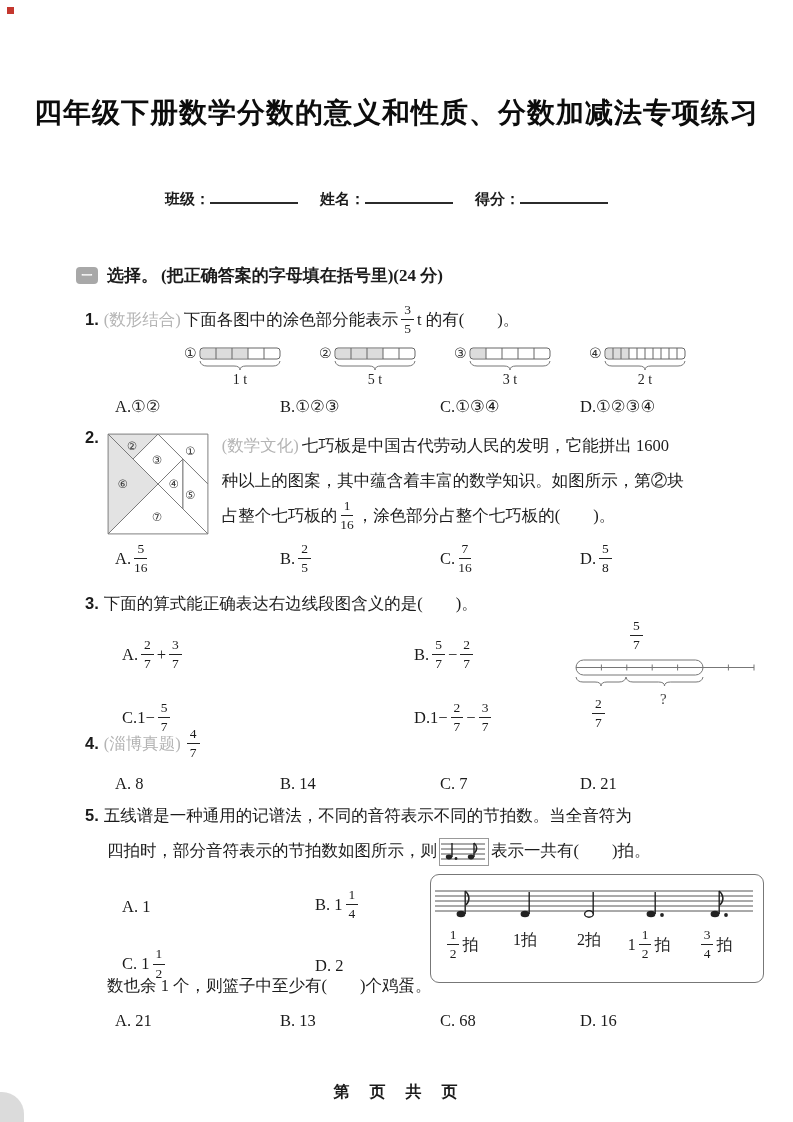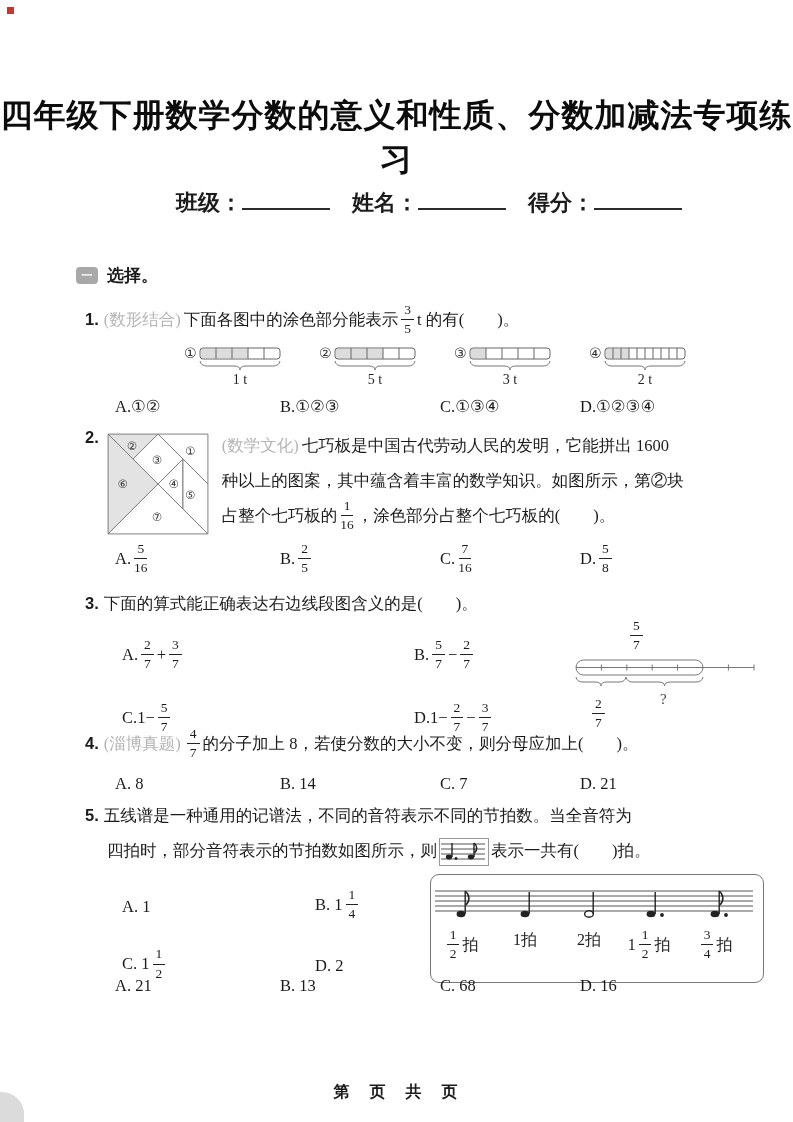--- a/index.html
+++ b/index.html
@@ -4,24 +4,24 @@
 <style>
   html,body{margin:0;padding:0;}
   body{
     width:793px;height:1122px;position:relative;background:#ffffff;
     font-family:"Liberation Serif","DejaVu Serif",serif;color:#1b1b1b;overflow:hidden;
   }
   .abs{position:absolute;}
   
   .title{top:94px;left:0;width:100%;text-align:center;
     font-family:"Liberation Sans","DejaVu Sans",sans-serif;font-weight:900;
-    font-size:32px;letter-spacing:1px;color:#0c0c0c;}
+    font-size:28px;letter-spacing:1px;color:#0c0c0c;}
   
-  .info{top:188px;left:176px;font-family:"Liberation Sans","DejaVu Sans",sans-serif;
-    font-weight:600;font-size:22px;}
+  .info{top:188px;left:165px;font-family:"Liberation Sans","DejaVu Sans",sans-serif;
+    font-weight:600;font-size:15px;}
   .blank{display:inline-block;width:88px;height:14px;border-bottom:2px solid #2b2b2b;margin-right:22px;}
   
   .sec{top:264px;left:76px;display:flex;align-items:center;font-size:17px;}
   .sec-icon{width:22px;height:17px;background:#a8a8a8;border-radius:4px;display:inline-flex;
     align-items:center;justify-content:center;color:#fff;font-size:11px;font-weight:bold;
     font-family:"Liberation Sans","DejaVu Sans",sans-serif;margin-right:9px;line-height:1;}
   .sec-title{font-weight:bold;font-family:"Liberation Sans","DejaVu Sans",sans-serif;}
   .sec-note{font-weight:bold;margin-left:3px;}
   
   .q{left:85px;font-size:16.5px;}
@@ -79,20 +79,21 @@
 
 <div class="abs title">四年级下册数学分数的意义和性质、分数加减法专项练习</div>
 
 <div class="abs info">
   <span>班级：</span><span class="blank"></span><span>姓名：</span><span class="blank"></span><span>得分：</span><span class="blank"></span>
 </div>
 
 <div class="abs sec">
   <span class="sec-icon">一</span>
   <span class="sec-title">选择。</span>
+  <span class="sec-note">(把正确答案的字母填在括号里)(24 分)</span>
 </div>
 
 <div class="abs q" style="top:302px;">
   <div class="qline">
     <span class="qno">1.</span><span class="tag">(数形结合)</span><span>下面各图中的涂色部分能表示</span><span class="frac">
         <span class="fn">3</span>
         <span class="fd">5</span>
       </span><span>t 的有(　　)。</span>
   </div>
   <div class="bars">
@@ -258,21 +259,21 @@
       <span class="qmark" style="left:86px;top:70px;">?</span>
     </div>
   </div>
 </div>
 
 <div class="abs q" style="top:726px;">
   <div class="qline">
     <span class="qno">4.</span><span class="tag">(淄博真题)</span><span class="frac">
         <span class="fn">4</span>
         <span class="fd">7</span>
-      </span><span>的分子加上 8，若使分数的大小不变，则分母应加上(　　)。</span>
+      </span>
   </div>
   <div class="opts" style="margin-top:12px;">
     <span class="c1">A. 8</span>
     <span class="c2">B. 14</span>
     <span class="c3">C. 7</span>
     <span>D. 21</span>
   </div>
 </div>
 
 <div class="abs q" style="top:798px;">
@@ -351,20 +352,21 @@
               <span class="fn">3</span>
               <span class="fd">4</span>
             </span><span>拍</span></span>
       </div>
     </div>
   </div>
 </div>
 
 <div class="abs q" style="top:968px;">
   <div class="qline">
+    <div style="padding-left:22px;">数也余 1 个，则篮子中至少有(　　)个鸡蛋。</div>
   </div>
   <div class="opts" style="margin-top:8px;">
     <span class="c1">A. 21</span>
     <span class="c2">B. 13</span>
     <span class="c3">C. 68</span>
     <span>D. 16</span>
   </div>
 </div>
 
 <div class="abs footer">第　页　共　页</div>

